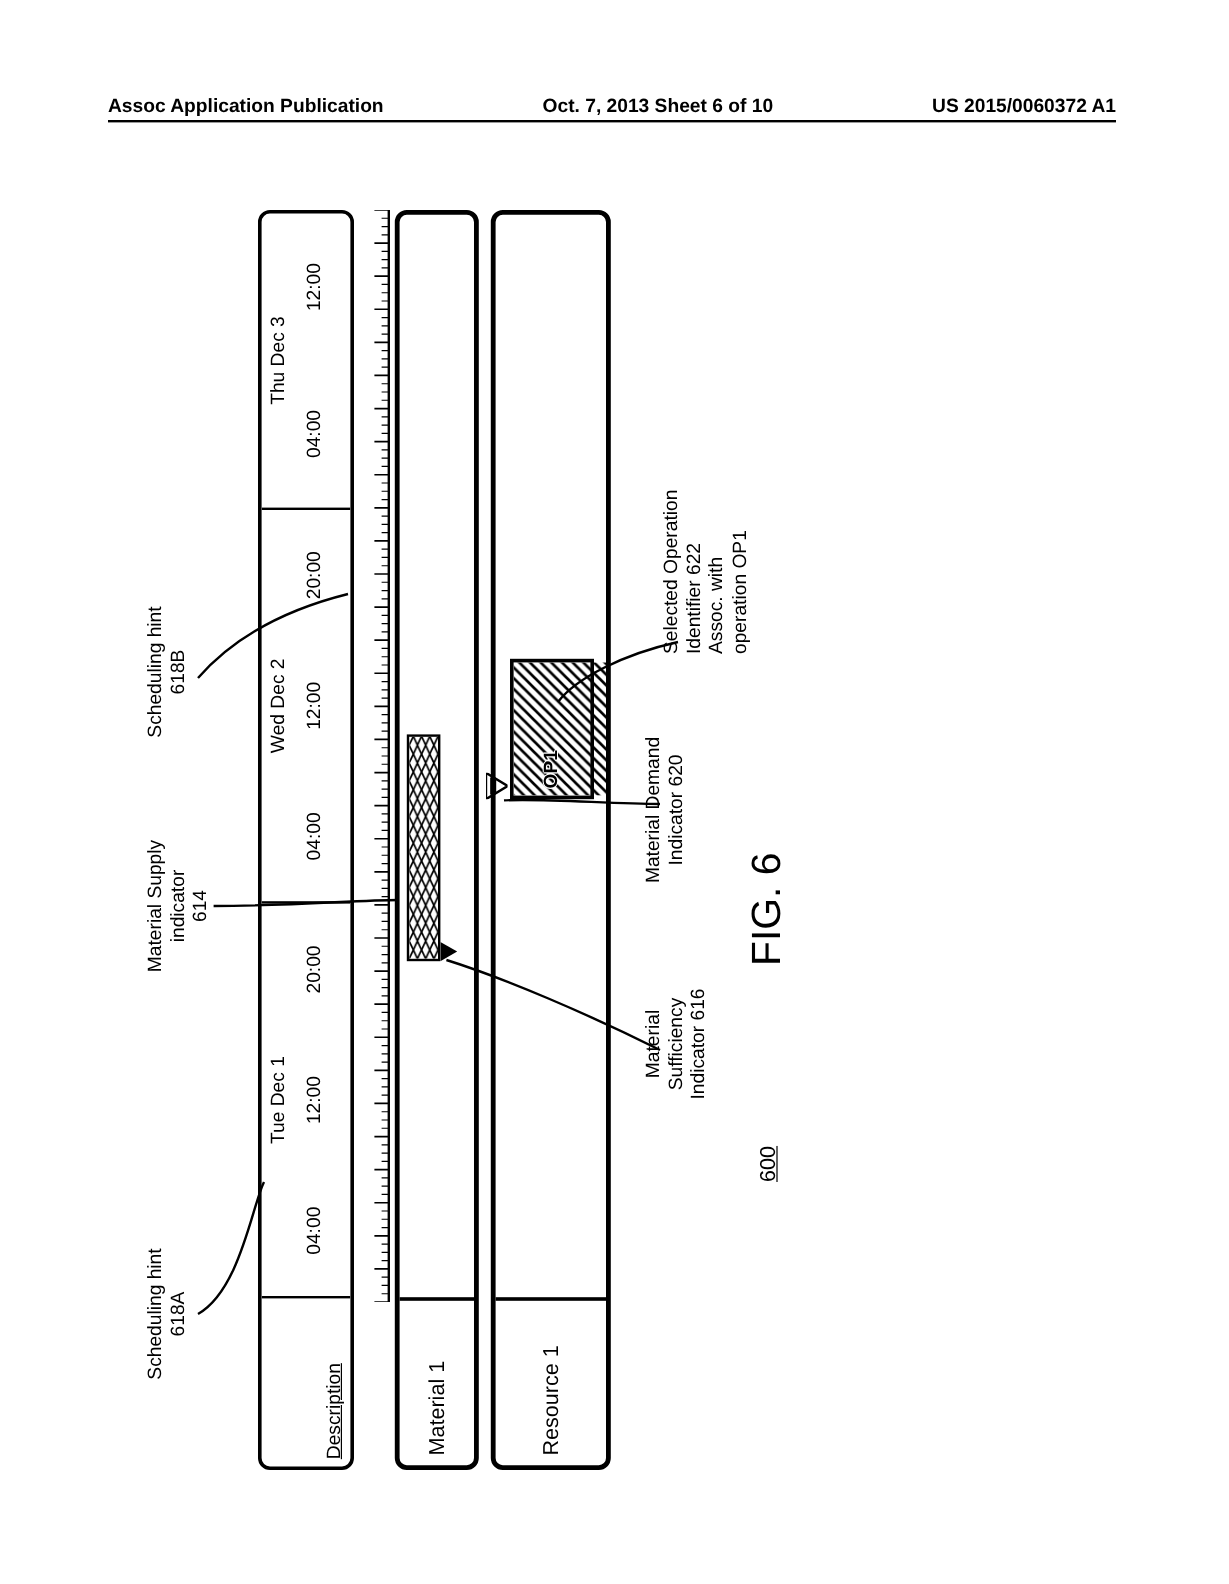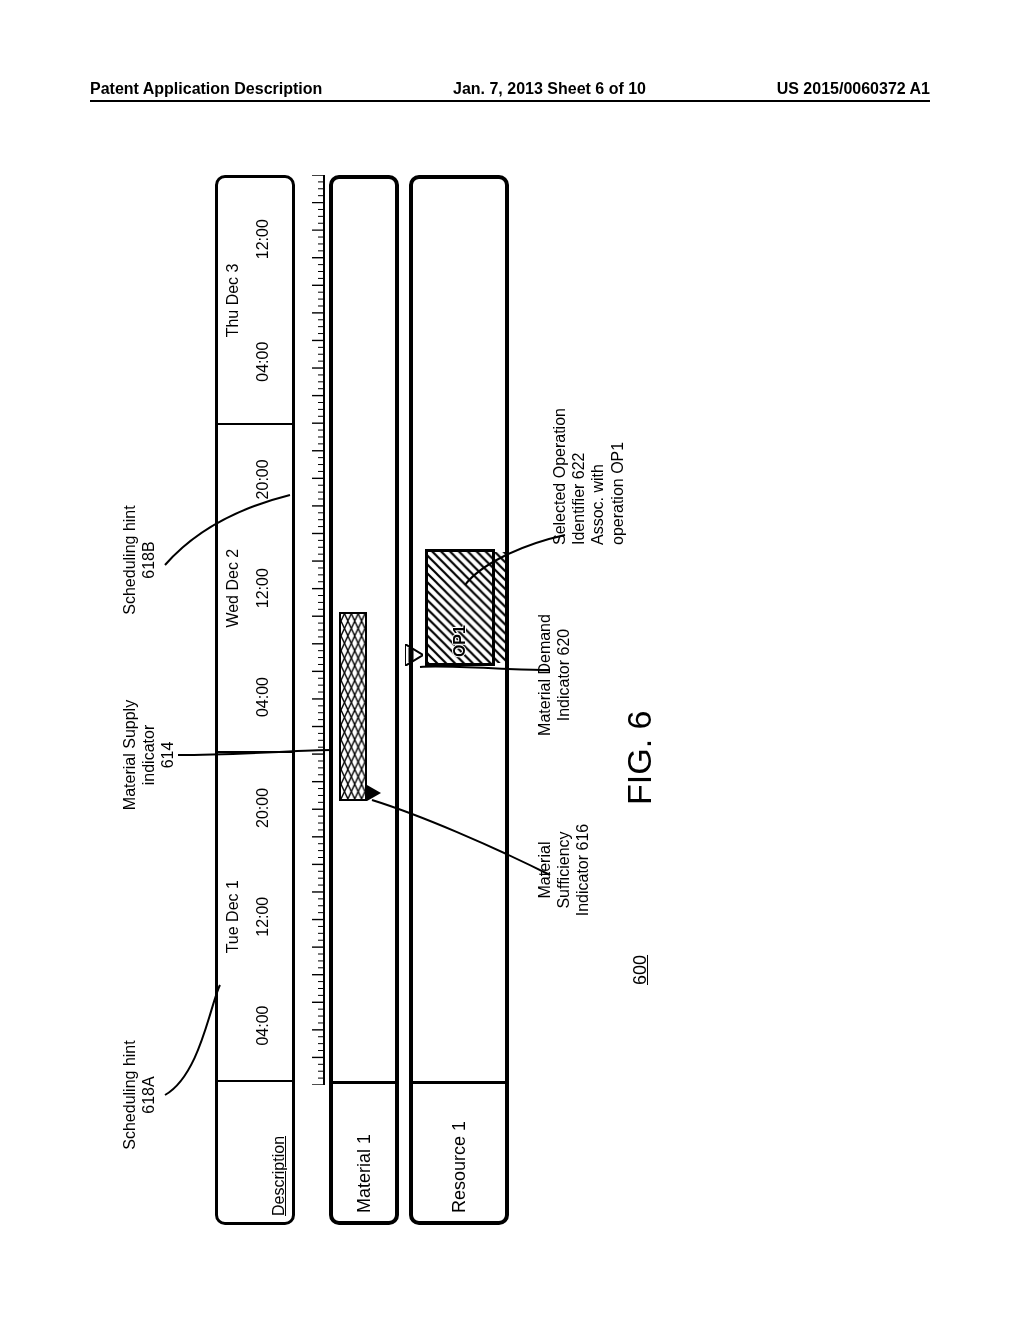--- a/index.html
+++ b/index.html
@@ -189,22 +189,22 @@
     top: 510px;
     left: 240px;
     font-size: 18px;
     text-decoration: underline;
   }
 </style>
 </head>
 <body>
 
 <div class="page-header">
-  <span>Patent Application Description</span>
-  <span>Jan. 7, 2013  Sheet 6 of 10</span>
+  <span>Assoc Application Publication</span>
+  <span>Oct. 7, 2013  Sheet 6 of 10</span>
   <span>US 2015/0060372 A1</span>
 </div>
 <div class="header-rule"></div>
 
 <div class="fig">
 
   <div class="callout a">
     <div>Scheduling hint</div>
     <div>618A</div>
   </div>

